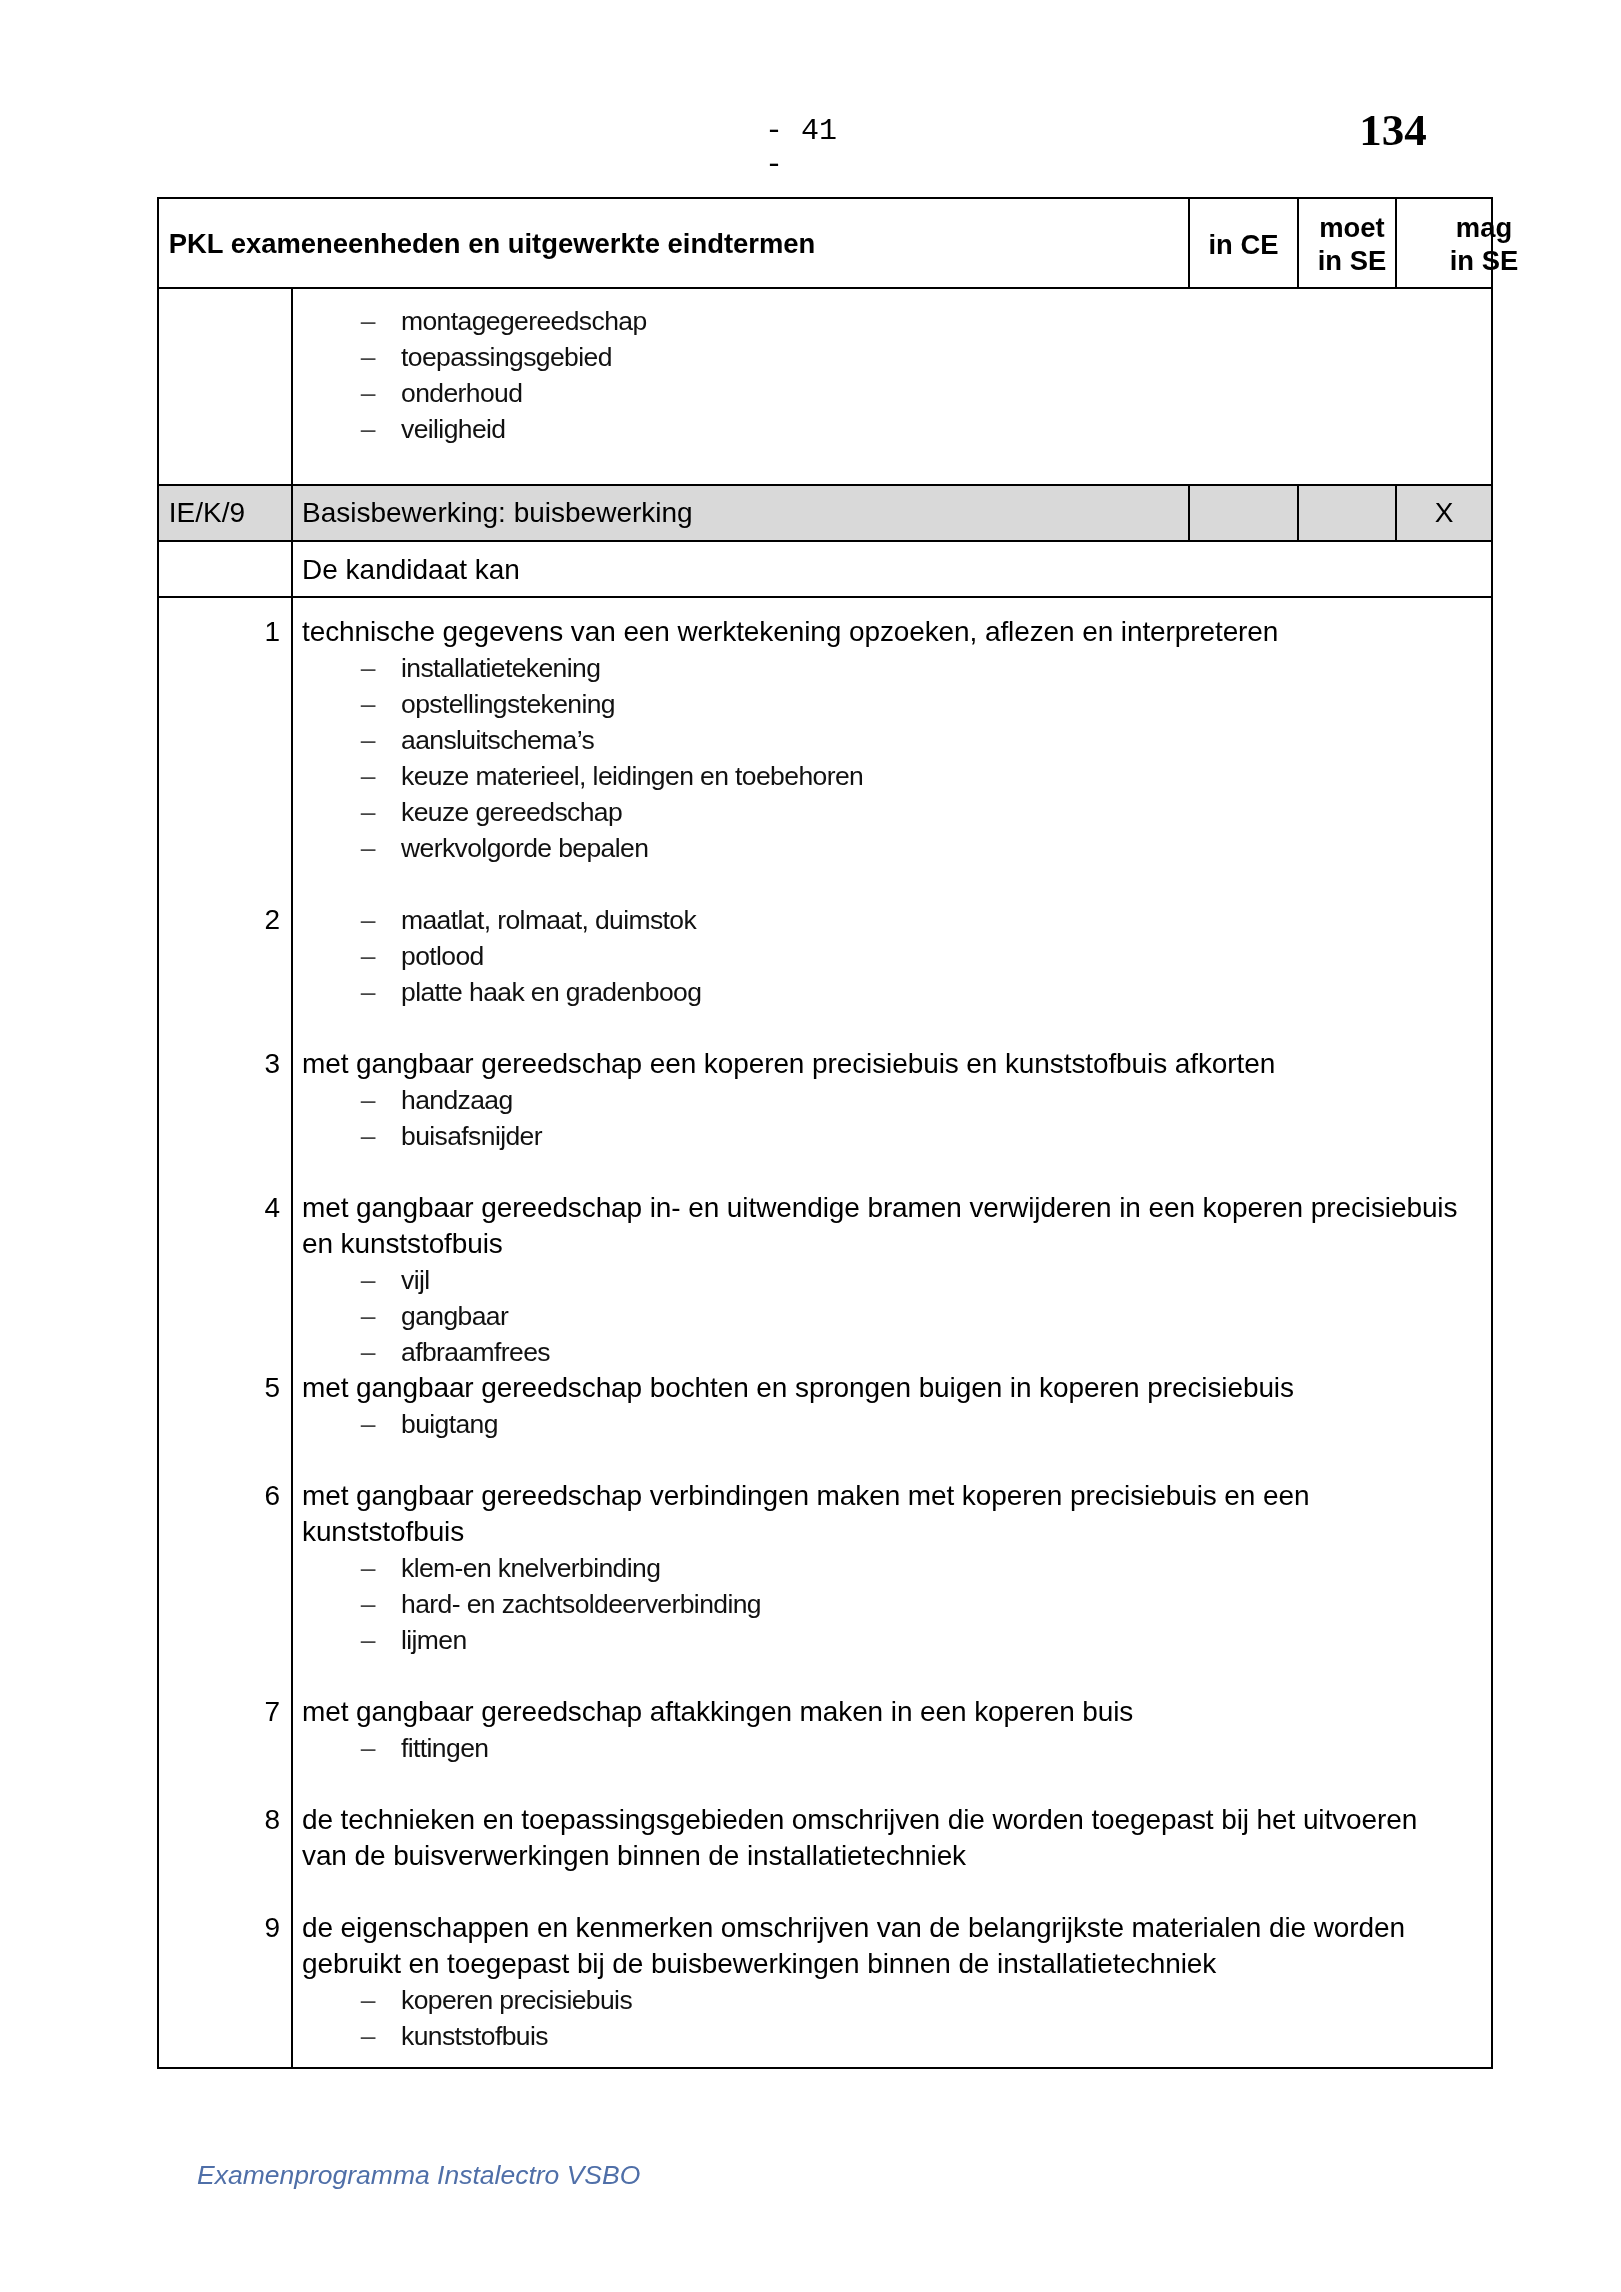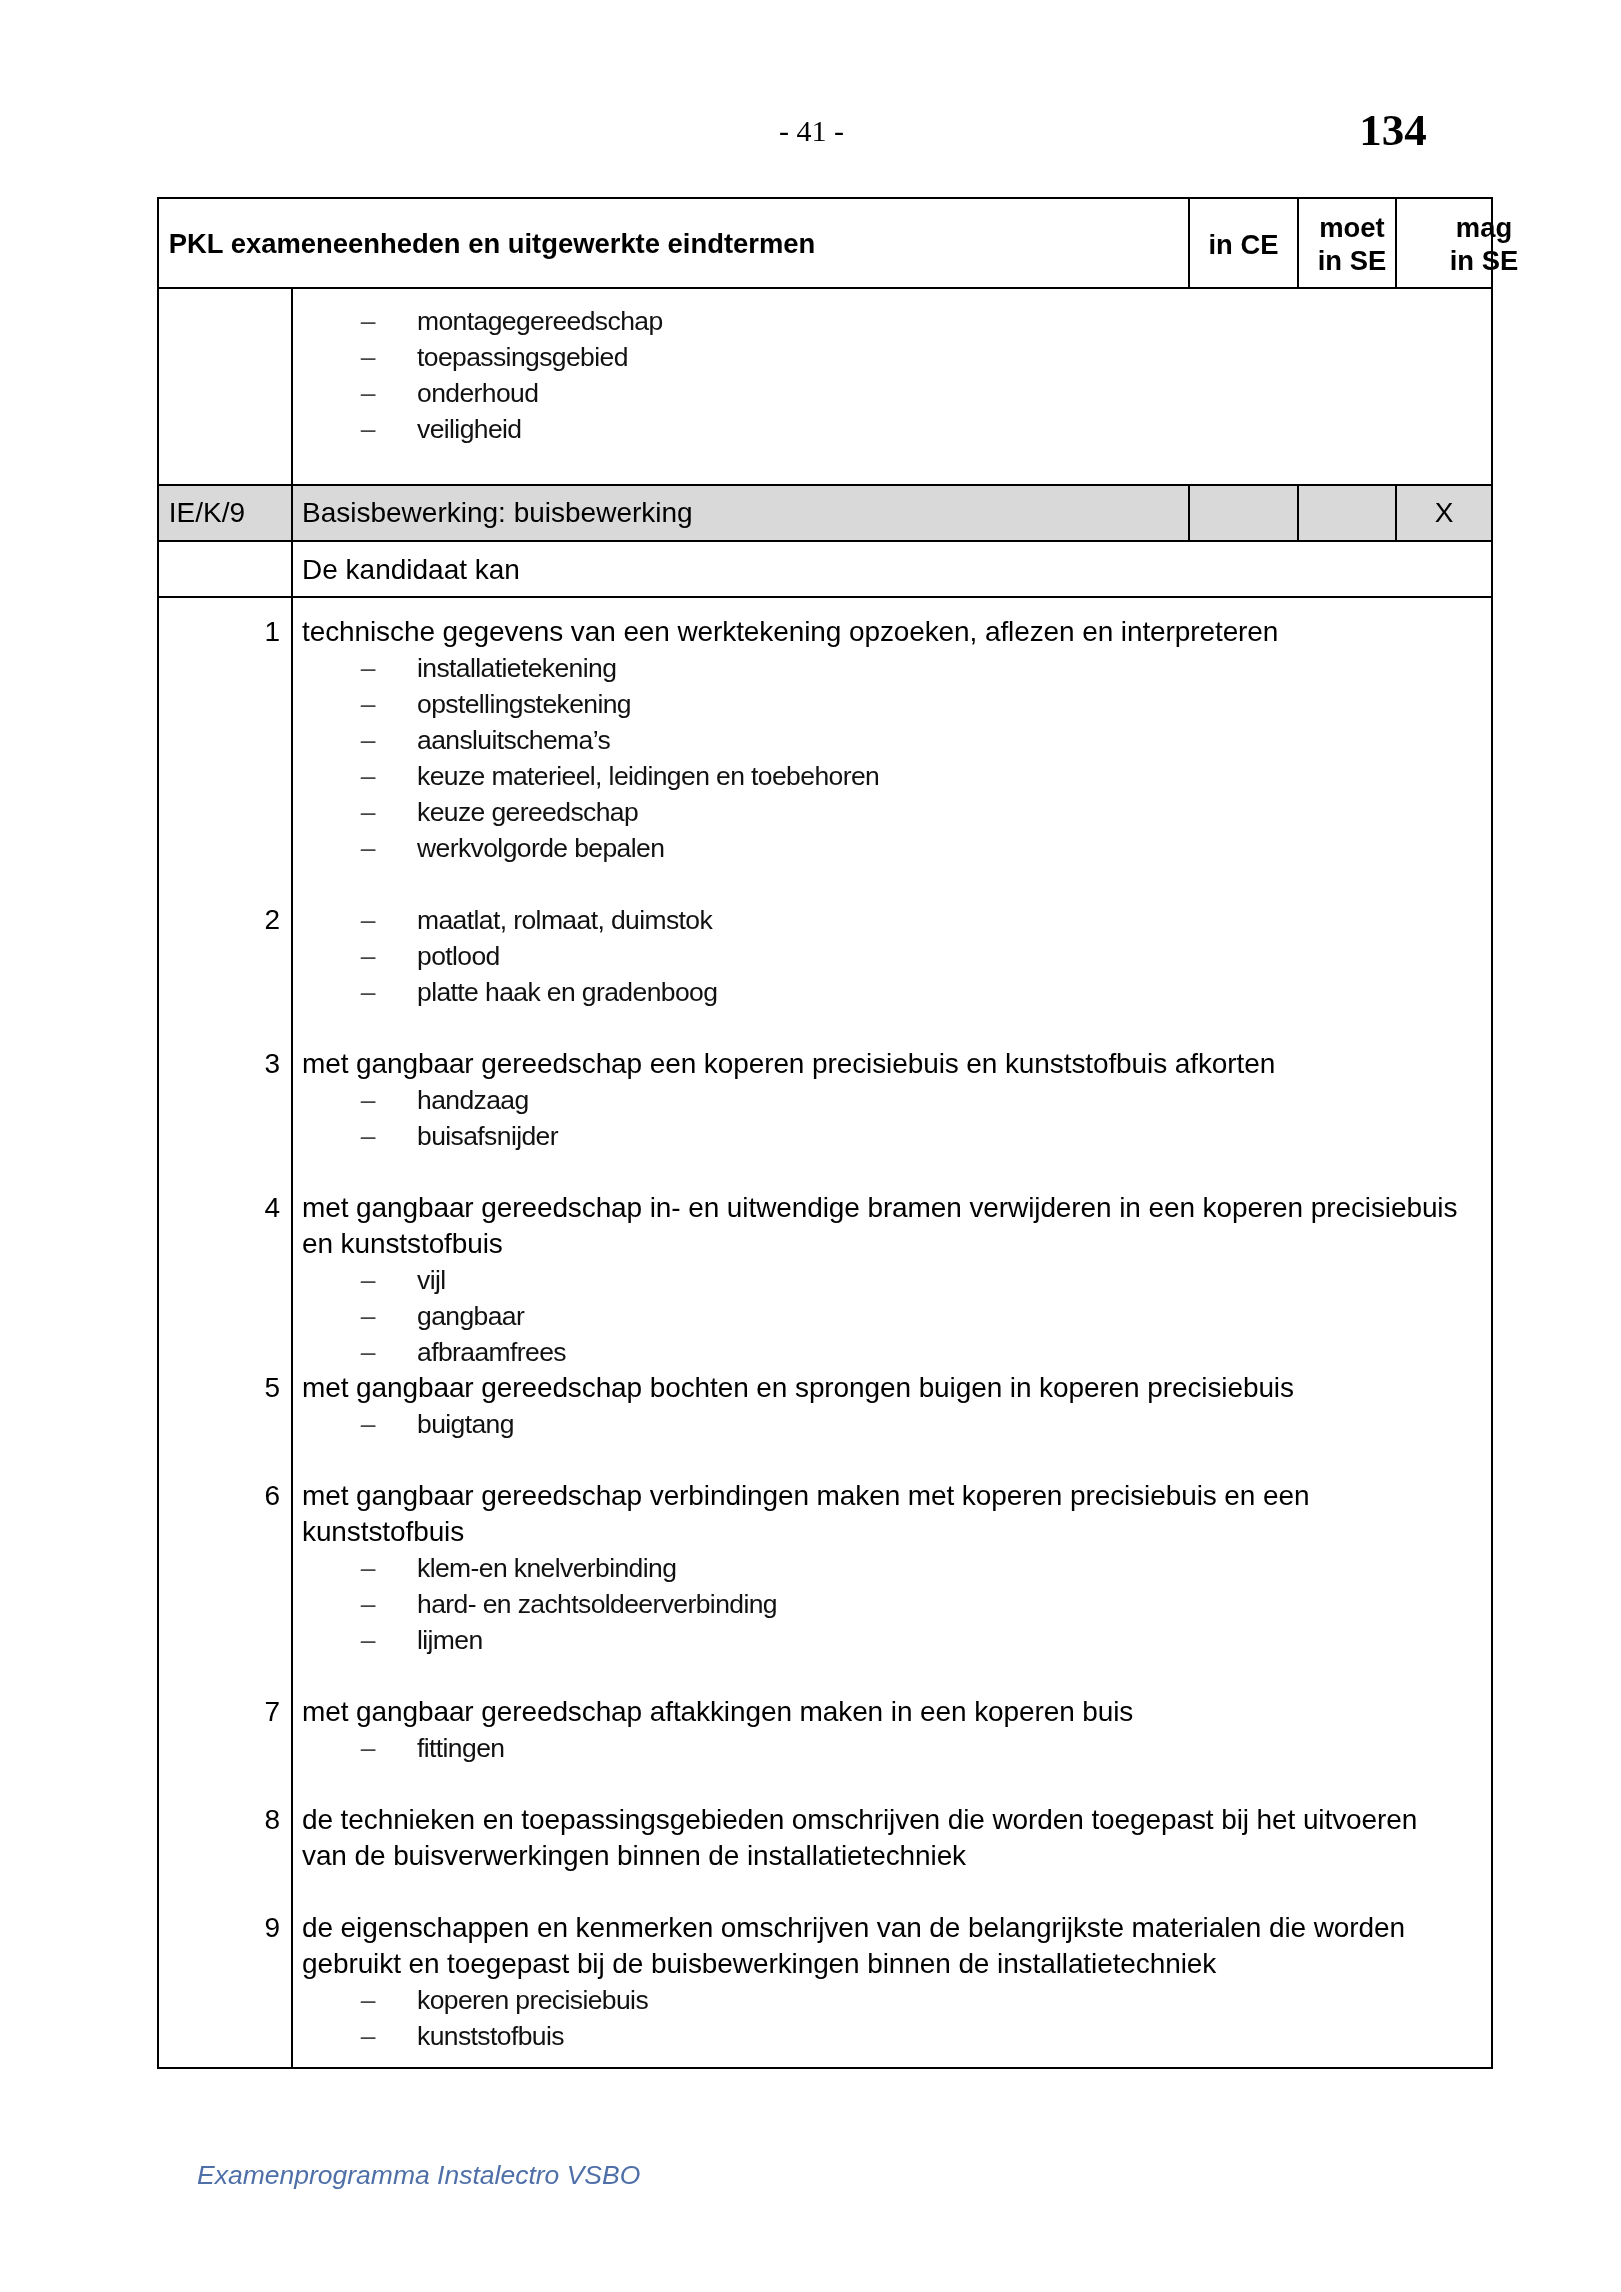--- a/index.html
+++ b/index.html
@@ -1,33 +1,33 @@
 <!DOCTYPE html>
 <html><head>
 <meta charset="utf-8">
 <style>
   html, body { margin:0; padding:0; background:#ffffff; }
   body { width:1621px; height:2293px; position:relative; overflow:hidden; font-family:"Liberation Sans", sans-serif; color:#000; }
-  .page-num { position:absolute; top:114px; left:765px; width:93px; text-align:center; font-family:Liberation Serif, serif; font-size:30px; }
+  .page-num { position:absolute; top:114px; left:765px; width:93px; text-align:left; font-family:Liberation Mono, monospace; font-size:30px; }
   .doc-num { position:absolute; top:104px; left:1349px; width:88px; text-align:center; font-family:"Liberation Serif", serif; font-weight:bold; font-size:45px; }
 
   .tbl { position:absolute; left:157px; top:197px; width:1336px; height:1872px; border:2px solid #000; box-sizing:border-box; }
   .vline { position:absolute; width:2px; background:#000; }
   .hline { position:absolute; height:2px; background:#000; left:0; right:0; }
 
   .hdr-title { position:absolute; left:9.8px; top:0; height:90px; line-height:90px; font-weight:bold; font-size:27.4px; }
   .hdr-col { position:absolute; top:0; height:90px; display:flex; align-items:center; justify-content:center; text-align:center; font-weight:bold; font-size:27.4px; line-height:33px; }
 
   .gray-row { position:absolute; left:0; right:0; top:287px; height:56px; background:#d9d9d9; }
   .row-text { position:absolute; font-size:28px; line-height:35px; }
 
   .subs-top { position:absolute; left:134px; top:104px; }
   .sub { position:relative; height:36px; line-height:36px; font-size:26.5px; letter-spacing:-0.6px; color:#111; white-space:nowrap; }
   .sub .dash { position:absolute; left:65px; width:19.6px; text-align:center; color:#444; }
-  .sub .stext { position:absolute; left:124px; }
+  .sub .stext { position:absolute; left:108px; }
 
   .items { position:absolute; left:0; right:0; top:415px; }
   .item { position:relative; }
   .item.gap { margin-bottom:36px; }
   .inum { position:absolute; left:0; width:121px; text-align:right; font-size:28px; line-height:36px; }
   .imain { margin-left:143px; width:1166px; font-size:28px; line-height:36px; letter-spacing:-0.1px; }
   .isubs { margin-left:134px; }
 
   .footer { position:absolute; left:197px; top:2160px; font-style:italic; font-size:26.5px; color:#4f6fa8; }
 </style>

